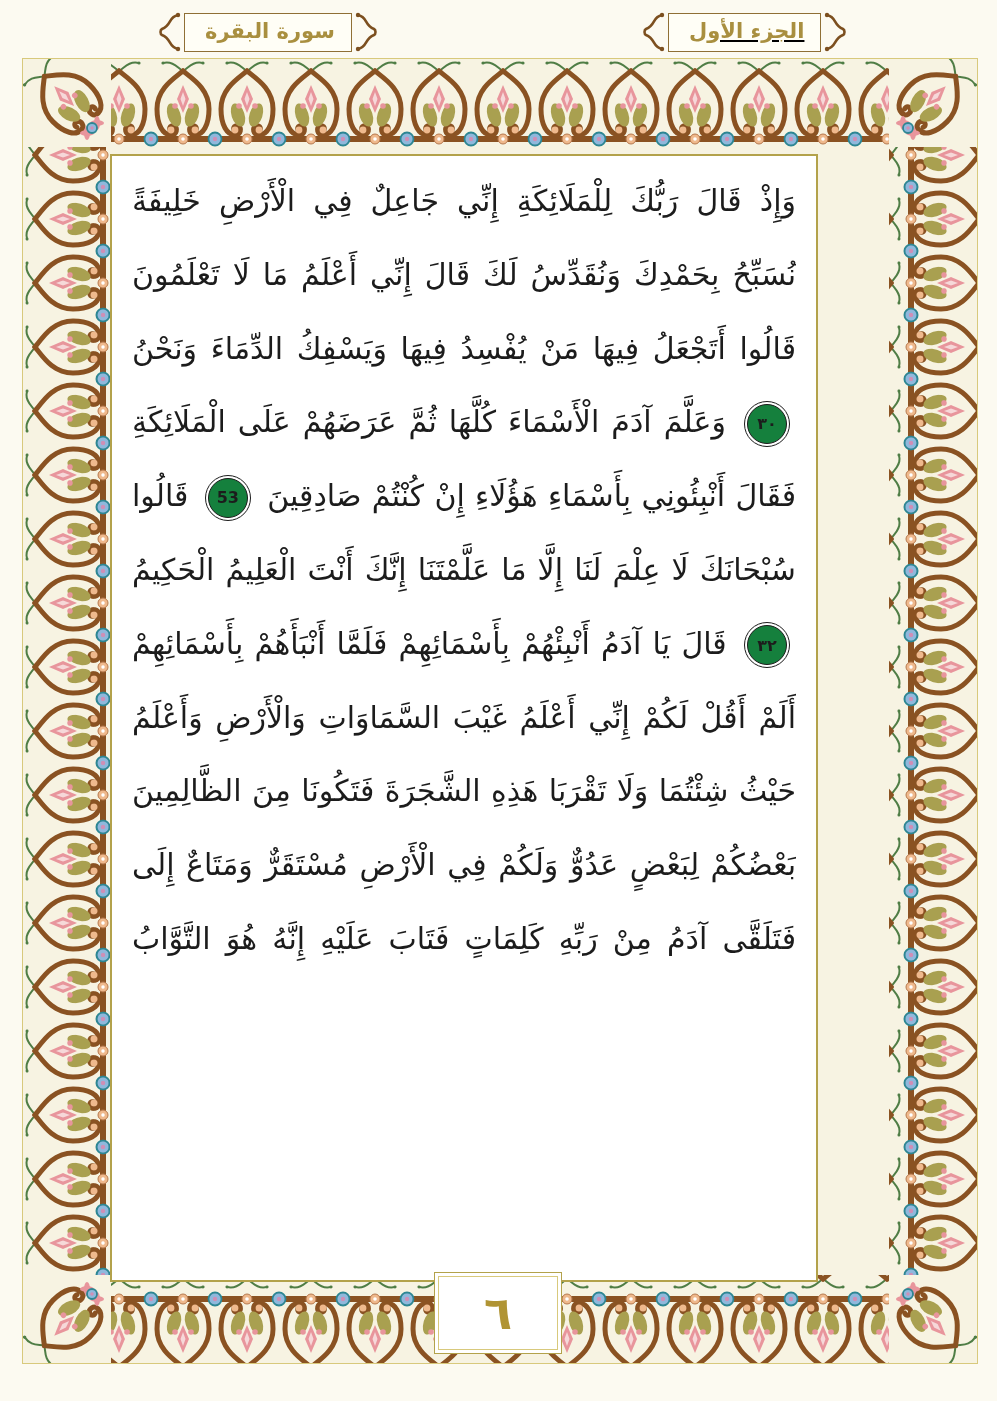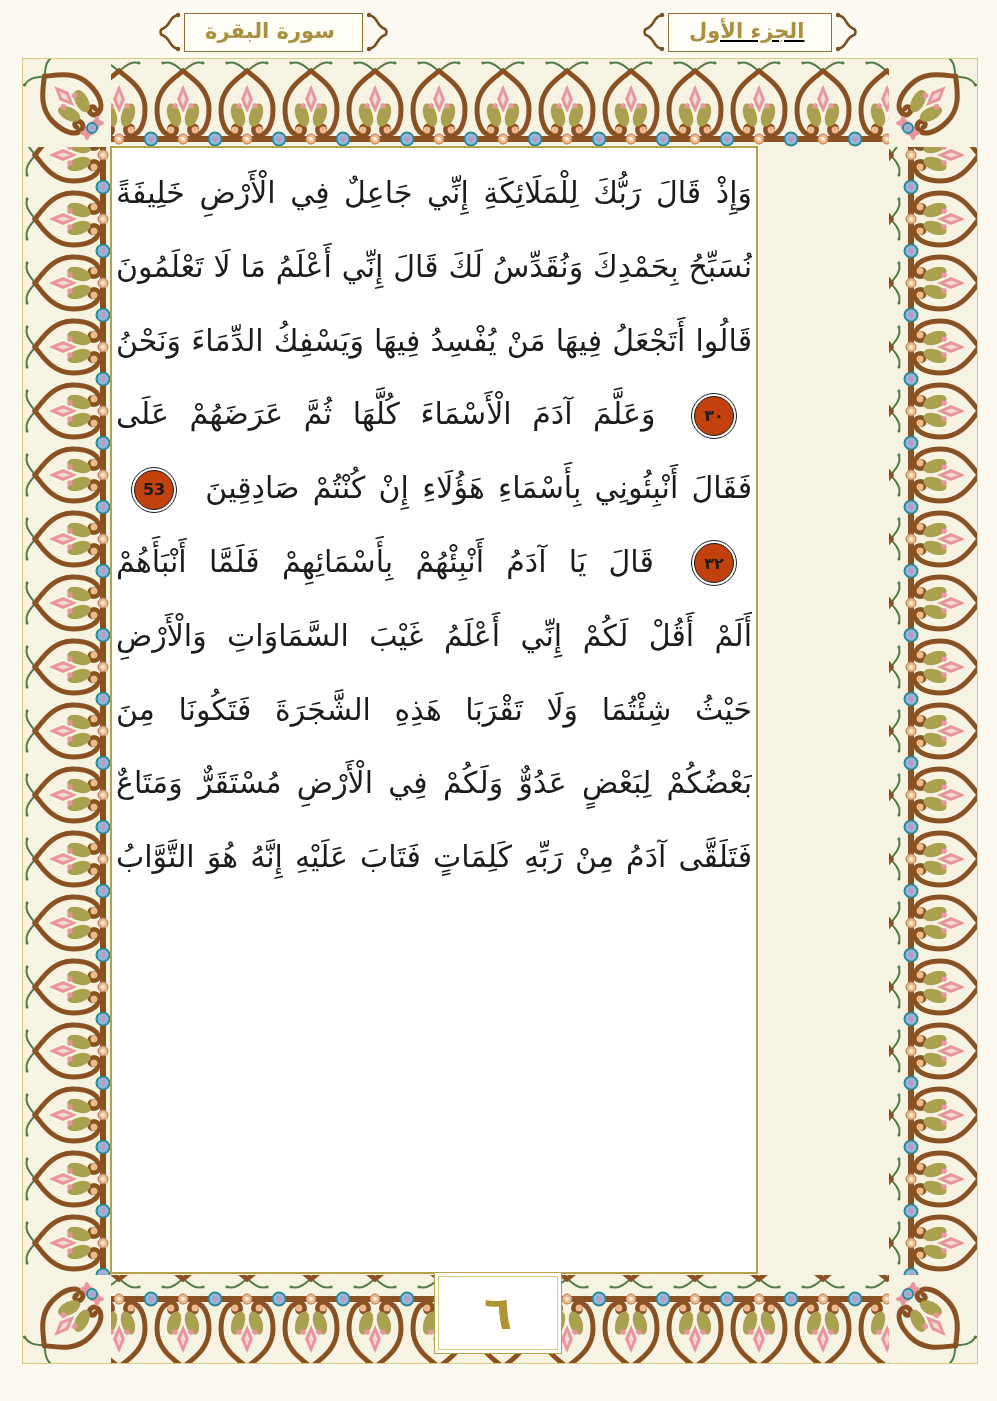--- a/index.html
+++ b/index.html
@@ -14,48 +14,48 @@
   body{width:997px;height:1401px;background:var(--page-margin);
        font-family:"DejaVu Sans",sans-serif;}
   .page{position:relative;width:997px;height:1401px;overflow:hidden;background:var(--page-margin);}
 
   
   .cartouche{position:absolute;top:10px;display:flex;align-items:center;gap:2px;height:44px;}
   .cartouche-left{left:156px;}
   .cartouche-right{left:640px;text-decoration:underline;}
   .cartouche .box{border:1px solid var(--header-border);background:#fffef6;
     color:var(--header-gold);font-size:21px;font-weight:bold;direction:rtl;
-    padding:4px 27px 7px 20px;line-height:26px;white-space:nowrap;}
+    padding:4px 16px 7px 20px;line-height:26px;white-space:nowrap;}
   .bracket{display:block;}
   .mirror{transform:scaleX(-1);}
 
   
   .band{position:absolute;left:22px;top:58px;width:954px;height:1304px;
         background:var(--band-cream);border:1px solid var(--gold-line-light);box-sizing:content-box;}
   .band svg{display:block;}
   .sk-brown{stroke:var(--frame-brown);fill:none;stroke-width:5;stroke-linecap:round;}
   .sk-green{stroke:var(--sprig-green);fill:none;stroke-width:2;stroke-linecap:round;}
   .f-brown{fill:var(--frame-brown);} .f-pink{fill:var(--palmette-pink);}
   .f-plight{fill:var(--palmette-light);} .f-olive{fill:var(--leaf-olive);}
   .f-peach{fill:var(--dot-peach);} .f-white{fill:#fff;}
   .f-blue{fill:var(--dot-blue);stroke:var(--dot-ring);stroke-width:1.8;}
   .f-rose{fill:var(--dot-rose);}
   .f-peach-ring{fill:var(--dot-peach);stroke:var(--peach-ring);stroke-width:1;}
 
   
-  .panel{position:absolute;left:110px;top:146px;width:648px;height:1128px;
+  .panel{position:absolute;left:110px;top:154px;width:708px;height:1128px;
     background:var(--panel-white);border:2px solid var(--gold-line);
-    box-sizing:border-box;padding:8px 4px;}
+    box-sizing:border-box;padding:8px 20px;}
   .qline{height:73.8px;line-height:73.8px;direction:rtl;
     text-align:justify;text-align-last:justify;
     font-size:30px;color:var(--text-black);overflow:hidden;}
   .vmark{display:inline-flex;align-items:center;justify-content:center;
     width:38px;height:38px;border:1.5px solid var(--text-black);border-radius:50%;
-    outline:1.5px solid var(--text-black);outline-offset:2px;background:#c2410c;
-    font-size:16px;font-weight:bold;vertical-align:middle;margin:0 18px;line-height:normal;}
+    outline:1.5px solid var(--text-black);outline-offset:2px;background:#15803d;
+    font-size:16px;font-weight:bold;vertical-align:middle;margin:0 9px;line-height:normal;}
 
   
   .pagenum{position:absolute;left:434px;top:1272px;width:126px;height:80px;
     background:#fff;border:1px solid var(--gold-line);
     outline:1px solid var(--gold-line-light);outline-offset:-5px;
     display:flex;align-items:center;justify-content:center;
     color:var(--page-number-gold);font-size:46px;font-weight:bold;}
 </style>
 </head>
 <body>
@@ -159,20 +159,21 @@
       <use href="#cornerg" transform="translate(954,1304) scale(-1,-1)"></use>
     </svg>
   </div>
 
   <div class="panel" id="quran-lines">
       <div class="qline"><span>وَإِذْ قَالَ رَبُّكَ لِلْمَلَائِكَةِ إِنِّي جَاعِلٌ فِي الْأَرْضِ خَلِيفَةً</span></div>
       <div class="qline"><span>نُسَبِّحُ بِحَمْدِكَ وَنُقَدِّسُ لَكَ قَالَ إِنِّي أَعْلَمُ مَا لَا تَعْلَمُونَ</span></div>
       <div class="qline"><span>قَالُوا أَتَجْعَلُ فِيهَا مَنْ يُفْسِدُ فِيهَا وَيَسْفِكُ الدِّمَاءَ وَنَحْنُ</span></div>
       <div class="qline"><span class="vmark">٣٠</span> <span>وَعَلَّمَ آدَمَ الْأَسْمَاءَ كُلَّهَا ثُمَّ عَرَضَهُمْ عَلَى الْمَلَائِكَةِ</span></div>
       <div class="qline"><span>فَقَالَ أَنْبِئُونِي بِأَسْمَاءِ هَؤُلَاءِ إِنْ كُنْتُمْ صَادِقِينَ</span> <span class="vmark">53</span> <span>قَالُوا</span></div>
+      <div class="qline"><span>سُبْحَانَكَ لَا عِلْمَ لَنَا إِلَّا مَا عَلَّمْتَنَا إِنَّكَ أَنْتَ الْعَلِيمُ الْحَكِيمُ</span></div>
       <div class="qline"><span class="vmark">٣٢</span> <span>قَالَ يَا آدَمُ أَنْبِئْهُمْ بِأَسْمَائِهِمْ فَلَمَّا أَنْبَأَهُمْ بِأَسْمَائِهِمْ قَالَ</span></div>
       <div class="qline"><span>أَلَمْ أَقُلْ لَكُمْ إِنِّي أَعْلَمُ غَيْبَ السَّمَاوَاتِ وَالْأَرْضِ وَأَعْلَمُ مَا</span></div>
       <div class="qline"><span>حَيْثُ شِئْتُمَا وَلَا تَقْرَبَا هَذِهِ الشَّجَرَةَ فَتَكُونَا مِنَ الظَّالِمِينَ</span> <span class="vmark">٣٥</span></div>
       <div class="qline"><span>بَعْضُكُمْ لِبَعْضٍ عَدُوٌّ وَلَكُمْ فِي الْأَرْضِ مُسْتَقَرٌّ وَمَتَاعٌ إِلَى حِينٍ</span> </div>
       <div class="qline"><span>فَتَلَقَّى آدَمُ مِنْ رَبِّهِ كَلِمَاتٍ فَتَابَ عَلَيْهِ إِنَّهُ هُوَ التَّوَّابُ الرَّحِيمُ</span> </div>
     </div>
 
   <div class="pagenum">
     <span>٦</span>
   </div>

